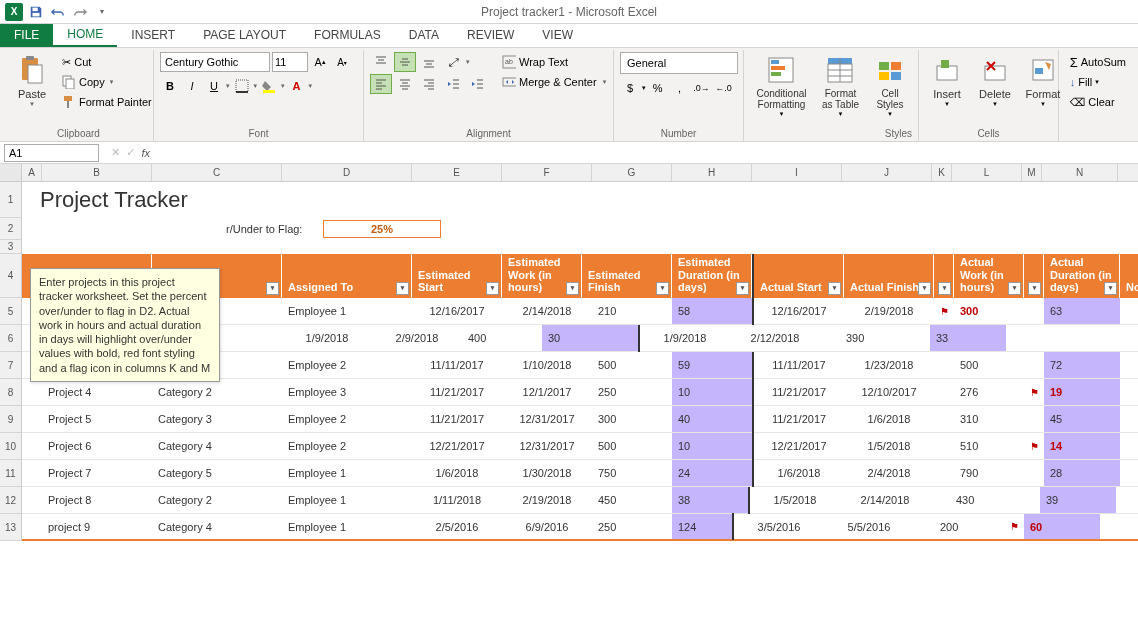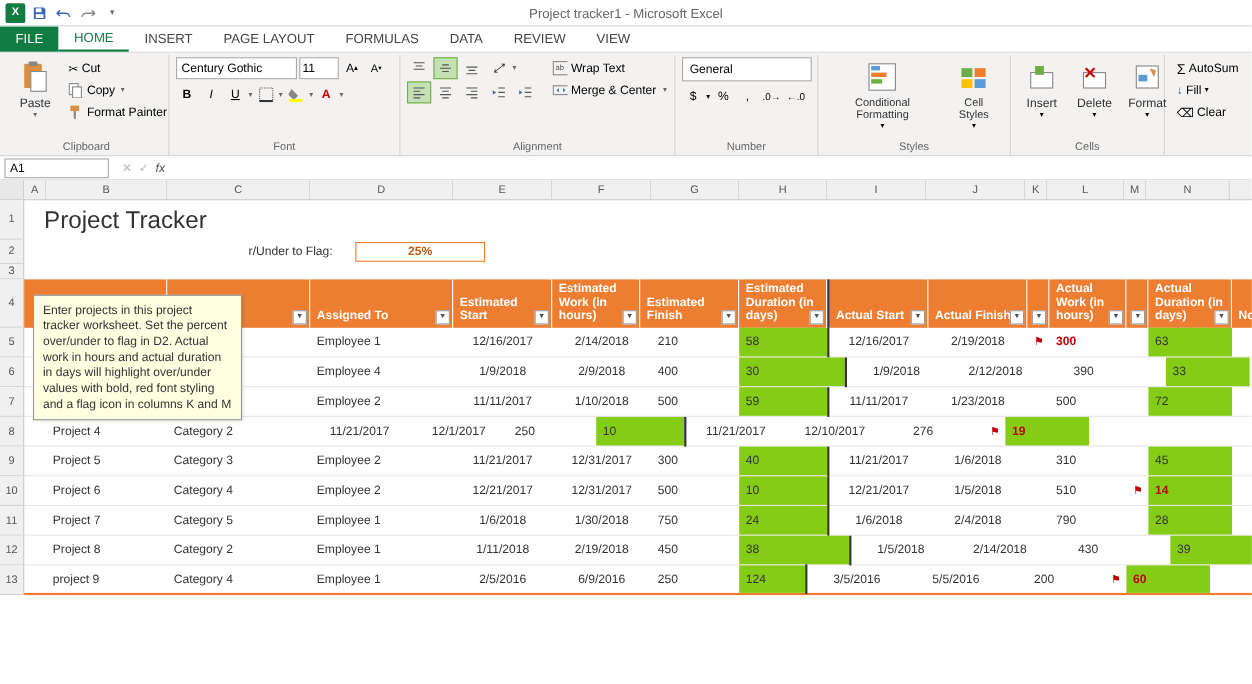--- a/index.html
+++ b/index.html
@@ -50,21 +50,21 @@
 .setup-row { display: flex; height: 22px; align-items: center; }
 .setup-val { border: 1px solid #ed7d31; color: #c55a11; font-weight: bold; text-align: center; width: 118px; padding: 2px 0; font-size: 11px; }
 .table-header-row { display: flex; background: #ed7d31; height: 44px; }
 .th { color: #fff; font-size: 11px; font-weight: bold; padding: 4px 6px; border-right: 1px solid #fff; position: relative; display: flex; align-items: flex-end; line-height: 1.15; }
 .th .filter { position: absolute; right: 2px; bottom: 3px; width: 13px; height: 13px; background: #fff; border: 1px solid #999; cursor: pointer; display: flex; align-items: center; justify-content: center; }
 .th .filter::after { content: "▾"; font-size: 7px; color: #555; }
 .data-row { display: flex; height: 27px; border-bottom: 1px solid #e6e6e6; align-items: center; font-family: "Century Gothic", sans-serif; font-size: 11px; color: #333; }
 .td { padding: 0 6px; border-right: 0 solid transparent; height: 100%; display: flex; align-items: center; }
 .td.center { justify-content: center; }
 .td.left { justify-content: flex-start; }
-.td.gray { background: #84cc16; }
+.td.gray { background: #c4b5fd; }
 .td.flagged { color: #c00000; font-weight: bold; }
 .flag-icon { color: #c00000; font-size: 10px; margin-right: 4px; }
 .divider-vert { width: 2px; background: #333; }
 .tooltip-box { position: absolute; left: 30px; top: 268px; width: 190px; background: #ffffe1; border: 1px solid #999; padding: 6px 8px; font-size: 11px; color: #333; line-height: 1.3; z-index: 100; box-shadow: 1px 1px 3px rgba(0,0,0,0.15); }
 .data-row:last-child { border-bottom: 2px solid #ed7d31; }
 svg { display: block; }
 </style>
 </head>
 <body>
 
@@ -282,32 +282,45 @@
           <span style="font-size:7px;">▾</span>
         <span class="mini-btn">%</span>
         <span class="mini-btn">,</span>
         <span class="mini-btn" style="font-size:9px;">.0→</span>
         <span class="mini-btn" style="font-size:9px;">←.0</span>
       </div>
     </div>
     <div class="ribbon-group-label">Number</div>
   </div>
 
-  <div class="ribbon-group" style="width:175px;">
+  <div class="ribbon-group" style="width:175px;align-items:flex-end;">
     <div class="ribbon-group-content">
       <div class="big-btn">
         <span class="big-btn-icon">
             <svg width="28" height="28">
               <rect x="2" y="2" width="24" height="24" fill="#fff" stroke="#888"></rect>
               <rect x="4" y="4" width="8" height="4" fill="#5b9bd5"></rect>
               <rect x="4" y="10" width="14" height="4" fill="#ed7d31"></rect>
               <rect x="4" y="16" width="10" height="4" fill="#70ad47"></rect>
             </svg>
           </span>
         <span class="big-btn-label" style="font-size:10px;">Conditional Formatting</span>
+          <span style="font-size:7px;">▾</span>
+      </div>
+      <div class="big-btn">
+        <span class="big-btn-icon">
+            <svg width="28" height="28">
+              <rect x="2" y="2" width="24" height="6" fill="#5b9bd5"></rect>
+              <rect x="2" y="8" width="24" height="18" fill="#fff" stroke="#888"></rect>
+              <line x1="14" y1="2" x2="14" y2="26" stroke="#888"></line>
+              <line x1="2" y1="14" x2="26" y2="14" stroke="#888"></line>
+              <line x1="2" y1="20" x2="26" y2="20" stroke="#888"></line>
+            </svg>
+          </span>
+        <span class="big-btn-label" style="font-size:10px;">Format as Table</span>
           <span style="font-size:7px;">▾</span>
       </div>
       <div class="big-btn">
         <span class="big-btn-icon">
             <svg width="28" height="28">
               <rect x="3" y="6" width="10" height="8" fill="#70ad47"></rect>
               <rect x="15" y="6" width="10" height="8" fill="#ed7d31"></rect>
               <rect x="3" y="16" width="10" height="8" fill="#ffc000"></rect>
               <rect x="15" y="16" width="10" height="8" fill="#5b9bd5"></rect>
             </svg>
@@ -503,21 +516,20 @@
             <span class="flag-icon">⚑</span>
           </div>
           <div class="td left flagged" style="width: 70px;">300</div>
           <div class="td" style="width: 20px;"></div>
           <div class="td left gray" style="width: 76px;">63</div>
         </div>
         <div class="data-row">
           <div class="td " style="width: 20px;"></div>
           <div class="td left" style="width: 110px;"></div>
           <div class="td left" style="width: 130px;">2</div>
-          <div class="td left" style="width: 130px;">Employee 4</div>
           <div class="td center" style="width: 90px;">1/9/2018</div>
           <div class="td center" style="width: 90px;">2/9/2018</div>
           <div class="td left" style="width: 80px;">400</div>
           <div class="td left gray" style="width: 96px;">30</div>
           <div class="divider-vert" style="height: 27px;"></div>
           <div class="td center" style="width: 90px;">1/9/2018</div>
           <div class="td center" style="width: 90px;">2/12/2018</div>
           <div class="td" style="width: 20px;"></div>
           <div class="td left" style="width: 70px;">390</div>
           <div class="td" style="width: 20px;"></div>
@@ -537,20 +549,21 @@
           <div class="td center" style="width: 90px;">1/23/2018</div>
           <div class="td" style="width: 20px;"></div>
           <div class="td left" style="width: 70px;">500</div>
           <div class="td" style="width: 20px;"></div>
           <div class="td left gray" style="width: 76px;">72</div>
         </div>
         <div class="data-row">
           <div class="td " style="width: 20px;"></div>
           <div class="td left" style="width: 110px;">Project 4</div>
           <div class="td left" style="width: 130px;">Category 2</div>
+          <div class="td left" style="width: 130px;">Employee 3</div>
           <div class="td center" style="width: 90px;">11/21/2017</div>
           <div class="td center" style="width: 90px;">12/1/2017</div>
           <div class="td left" style="width: 80px;">250</div>
           <div class="td left gray" style="width: 80px;">10</div>
           <div class="divider-vert" style="height: 27px;"></div>
           <div class="td center" style="width: 90px;">11/21/2017</div>
           <div class="td center" style="width: 90px;">12/10/2017</div>
           <div class="td" style="width: 20px;"></div>
           <div class="td left" style="width: 70px;">276</div>
           <div class="td" style="width: 20px;">
@@ -612,21 +625,21 @@
           <div class="td left gray" style="width: 76px;">28</div>
         </div>
         <div class="data-row">
           <div class="td " style="width: 20px;"></div>
           <div class="td left" style="width: 110px;">Project 8</div>
           <div class="td left" style="width: 130px;">Category 2</div>
           <div class="td left" style="width: 130px;">Employee 1</div>
           <div class="td center" style="width: 90px;">1/11/2018</div>
           <div class="td center" style="width: 90px;">2/19/2018</div>
           <div class="td left" style="width: 80px;">450</div>
-          <div class="td left gray" style="width: 100px;">38</div>
+          <div class="td left gray" style="width: 76px;">38</div>
           <div class="divider-vert" style="height: 27px;"></div>
           <div class="td center" style="width: 90px;">1/5/2018</div>
           <div class="td center" style="width: 90px;">2/14/2018</div>
           <div class="td" style="width: 20px;"></div>
           <div class="td left" style="width: 70px;">430</div>
           <div class="td" style="width: 20px;"></div>
           <div class="td left gray" style="width: 76px;">39</div>
         </div>
         <div class="data-row">
           <div class="td " style="width: 20px;"></div>

